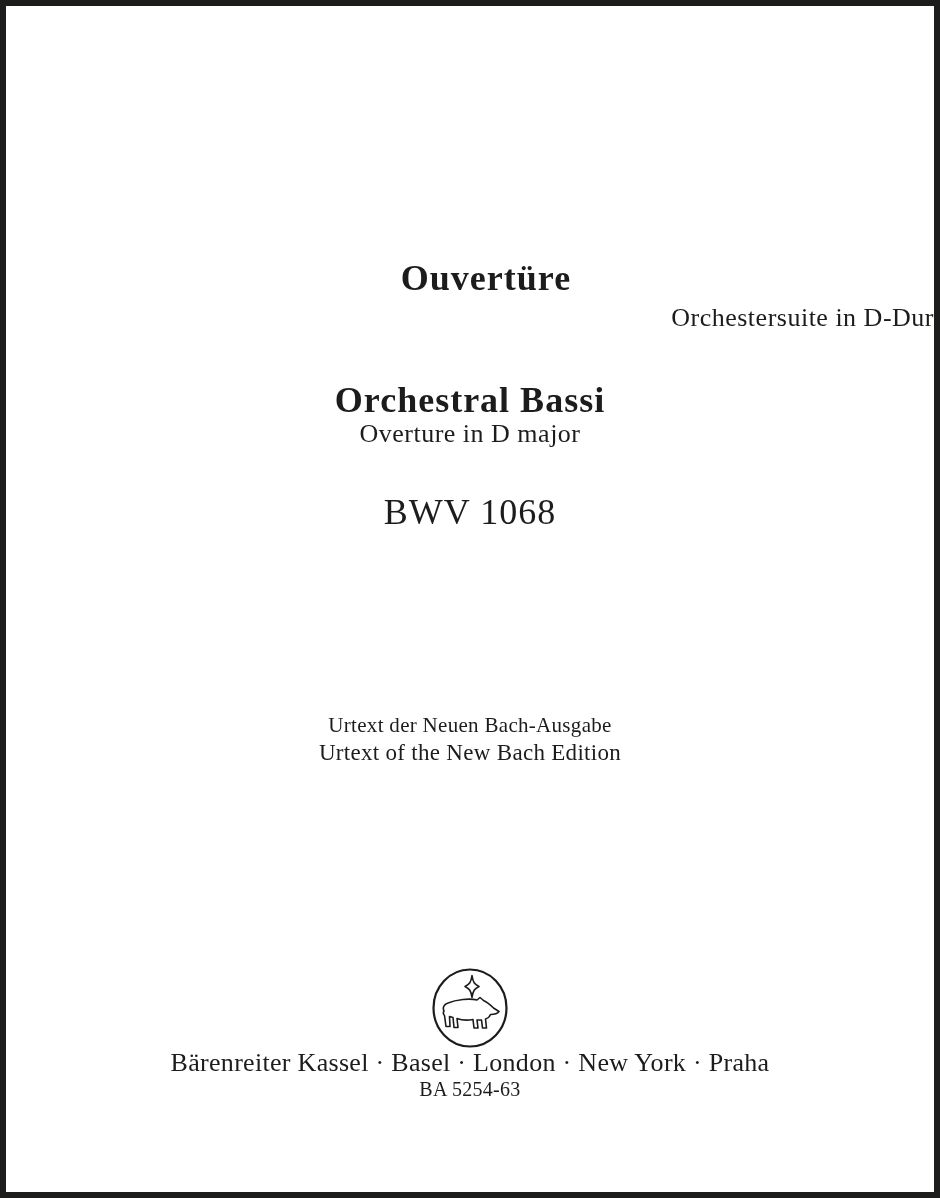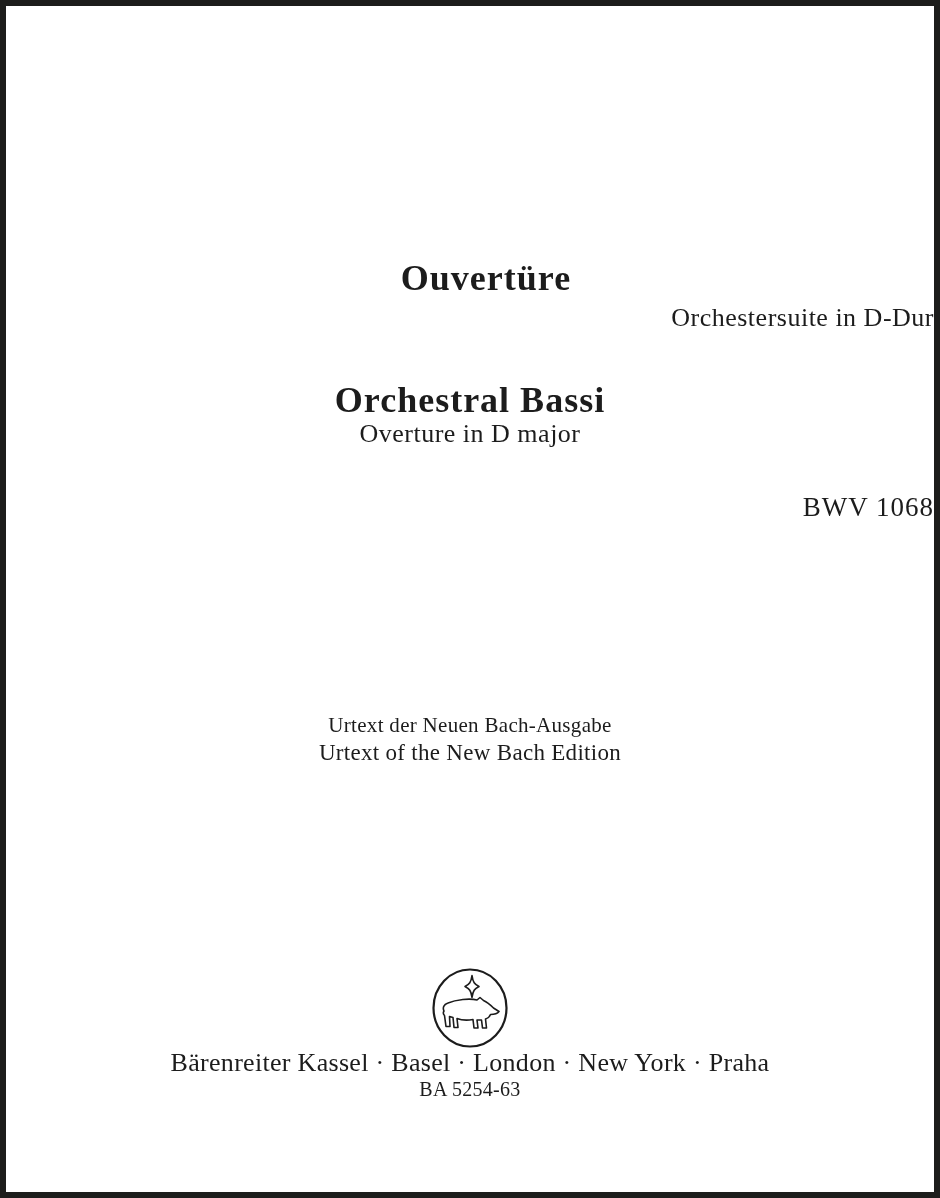--- a/index.html
+++ b/index.html
@@ -54,24 +54,23 @@
     letter-spacing: 1px;
   }
   .subtitle-en {
     top: 415px;
     font-size: 26px;
     line-height: 1;
     letter-spacing: 0.5px;
   }
   .catalog {
     top: 488px;
-    font-size: 27px;
+    font-size: 36px;
     line-height: 1;
     letter-spacing: 1px;
-    text-align: right;
   }
   .urtext-de {
     top: 709px;
     font-size: 21px;
     line-height: 1;
     letter-spacing: 0.3px;
     font-family: Liberation Serif, serif;
   }
   .urtext-en {
     top: 735px;

